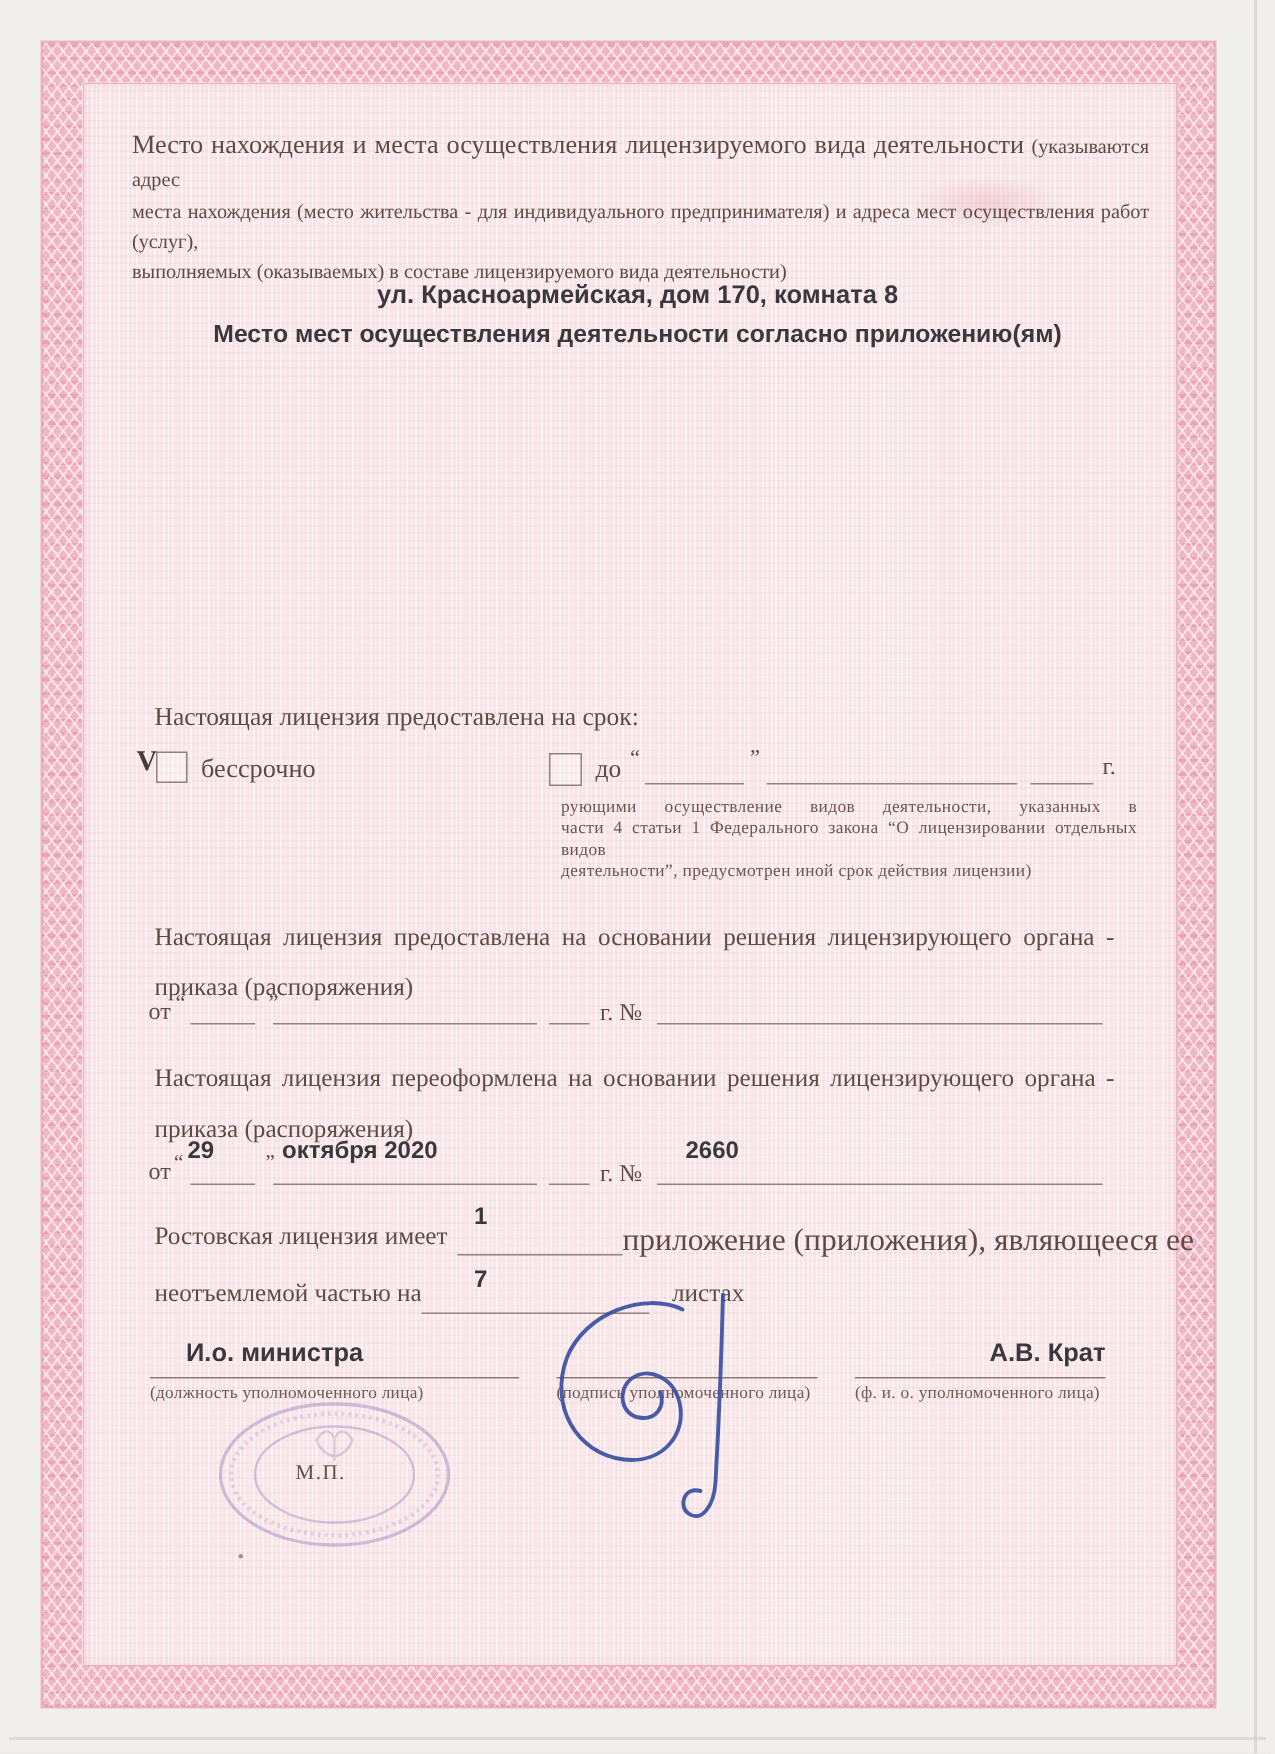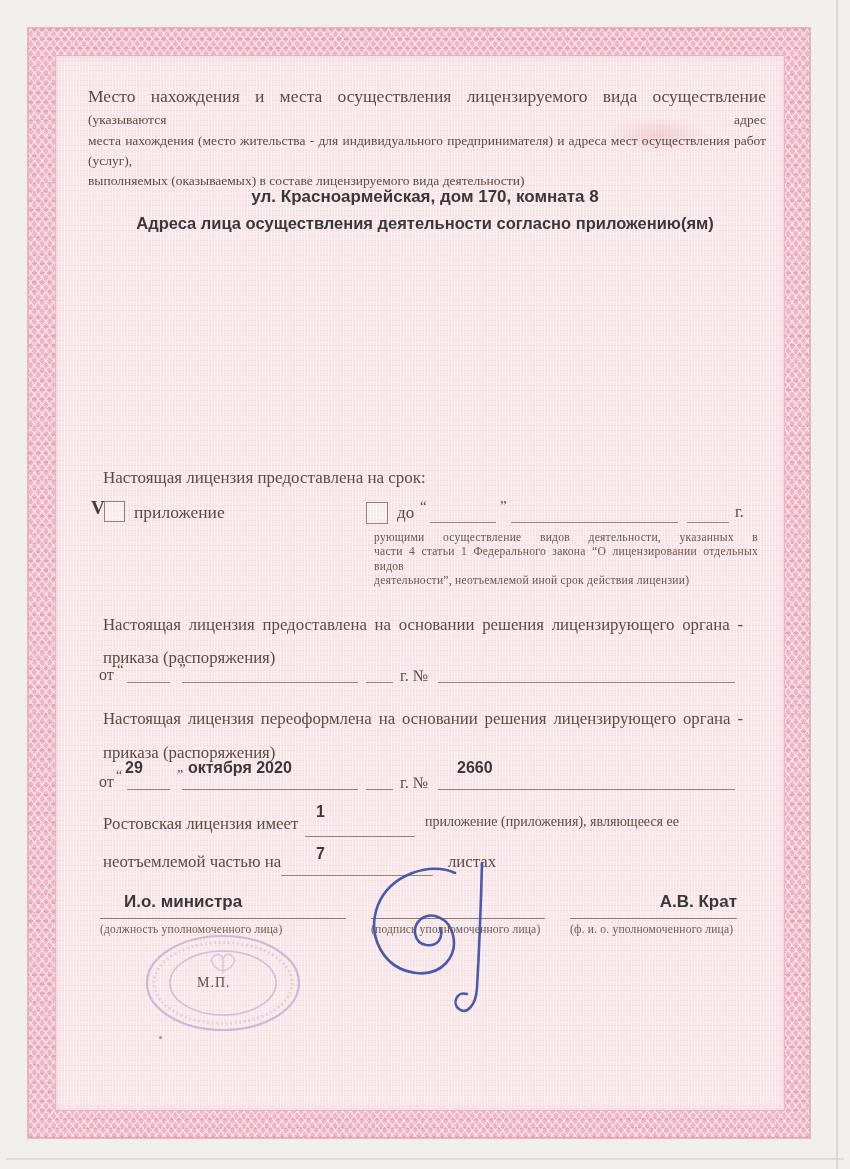--- a/index.html
+++ b/index.html
@@ -39,49 +39,49 @@
   <div class="band"></div>
   <div class="paper"></div>
 
   <div class="smudge" style="left:608px;top:118px;width:100px;height:34px;"></div>
   <div class="dot" style="left:159px;top:1036px;"></div>
   <div class="edge" style="left:836px;top:0;width:2px;height:1169px;opacity:.6;"></div>
   <div class="edge" style="left:6px;top:1158px;width:838px;height:2px;opacity:.5;"></div>
 
   <div class="abs" style="left:88px;top:85px;width:678px;">
     <div class="jlast" style="line-height:22px;">
-      <span style="font-size:17.5px;">Место нахождения и места осуществления лицензируемого вида осуществление</span>
+      <span style="font-size:17.5px;">Место нахождения и места осуществления лицензируемого вида деятельности</span>
       <span style="font-size:13.5px;">(указываются адрес</span>
     </div>
     <div class="jlast" style="font-size:13.5px;line-height:20px;">места нахождения (место жительства - для индивидуального предпринимателя) и адреса мест осуществления работ (услуг),</div>
     <div style="font-size:13.5px;line-height:20px;">выполняемых (оказываемых) в составе лицензируемого вида деятельности)</div>
   </div>
 
   <div class="abs bsans" style="left:60px;top:187px;width:730px;text-align:center;font-size:17px;">ул. Красноармейская, дом 170, комната 8</div>
-  <div class="abs bsans" style="left:60px;top:214px;width:730px;text-align:center;font-size:16.5px;">Адреса лица осуществления деятельности согласно приложению(ям)</div>
+  <div class="abs bsans" style="left:60px;top:214px;width:730px;text-align:center;font-size:16.5px;">Место мест осуществления деятельности согласно приложению(ям)</div>
 
   <div class="abs" style="left:103px;top:468px;font-size:17px;">Настоящая лицензия предоставлена на срок:</div>
 
   <div class="abs" style="left:91px;top:497px;font-size:19px;font-weight:700;color:#453c35;">V</div>
   <div class="cb" style="left:104px;top:501px;width:19px;height:19px;"></div>
-  <div class="abs" style="left:134px;top:502px;font-size:17.5px;">приложение</div>
+  <div class="abs" style="left:134px;top:502px;font-size:17.5px;">бессрочно</div>
 
   <div class="cb" style="left:366px;top:502px;width:20px;height:20px;"></div>
   <div class="abs" style="left:397px;top:503px;font-size:17px;">до</div>
   <div class="abs" style="left:420px;top:498px;font-size:15px;">“</div>
   <div class="blank" style="left:430px;top:522px;width:66px;"></div>
   <div class="abs" style="left:500px;top:498px;font-size:15px;">”</div>
   <div class="blank" style="left:511px;top:522px;width:167px;"></div>
   <div class="blank" style="left:687px;top:522px;width:42px;"></div>
   <div class="abs" style="left:735px;top:503px;font-size:16px;">г.</div>
 
   <div class="abs note-sm" style="left:374px;top:531px;width:384px;">
     <div class="jlast">рующими осуществление видов деятельности, указанных в</div>
     <div class="jlast">части 4 статьи 1 Федерального закона “О лицензировании отдельных видов</div>
-    <div>деятельности”, неотъемлемой иной срок действия лицензии)</div>
+    <div>деятельности”, предусмотрен иной срок действия лицензии)</div>
   </div>
 
   <div class="abs" style="left:103px;top:608px;width:640px;font-size:16.8px;line-height:33px;">
     <div class="jlast">Настоящая лицензия предоставлена на основании решения лицензирующего органа -</div>
     <div>приказа (распоряжения)</div>
   </div>
 
   <div class="abs" style="left:99px;top:666px;font-size:16px;">от</div>
   <div class="abs" style="left:117px;top:661px;font-size:15px;">“</div>
   <div class="blank" style="left:127px;top:682px;width:43px;"></div>
@@ -104,21 +104,21 @@
   <div class="abs bsans" style="left:188px;top:759px;font-size:16px;">октября 2020</div>
   <div class="blank" style="left:182px;top:789px;width:176px;"></div>
   <div class="blank" style="left:366px;top:789px;width:27px;"></div>
   <div class="abs" style="left:400px;top:774px;font-size:16px;">г. №</div>
   <div class="abs bsans" style="left:457px;top:759px;font-size:16px;">2660</div>
   <div class="blank" style="left:438px;top:789px;width:297px;"></div>
 
   <div class="abs" style="left:103px;top:814px;font-size:16.8px;">Ростовская лицензия имеет</div>
   <div class="abs bsans" style="left:316px;top:803px;font-size:16px;">1</div>
   <div class="blank" style="left:305px;top:836px;width:110px;"></div>
-  <div class="abs" style="left:425px;top:814px;font-size:14px;">приложение (приложения), являющееся ее</div>
+  <div class="abs" style="left:415px;top:814px;font-size:21px;">приложение (приложения), являющееся ее</div>
 
   <div class="abs" style="left:103px;top:852px;font-size:16.8px;">неотъемлемой частью на</div>
   <div class="abs bsans" style="left:316px;top:845px;font-size:16px;">7</div>
   <div class="blank" style="left:281px;top:875px;width:152px;"></div>
   <div class="abs" style="left:448px;top:852px;font-size:16.8px;">листах</div>
 
   <svg class="abs" style="left:140px;top:930px;" width="166" height="108" viewBox="0 0 166 108">
     <ellipse cx="83" cy="53" rx="76" ry="47" fill="none" stroke="#8f7ab8" stroke-width="2.2" opacity="0.42"></ellipse>
     <ellipse cx="83" cy="53" rx="69" ry="40.5" fill="none" stroke="#8f7ab8" stroke-width="3" stroke-dasharray="2 2.6" opacity="0.22"></ellipse>
     <ellipse cx="83" cy="53" rx="53" ry="32" fill="none" stroke="#8f7ab8" stroke-width="1.6" opacity="0.38"></ellipse>

